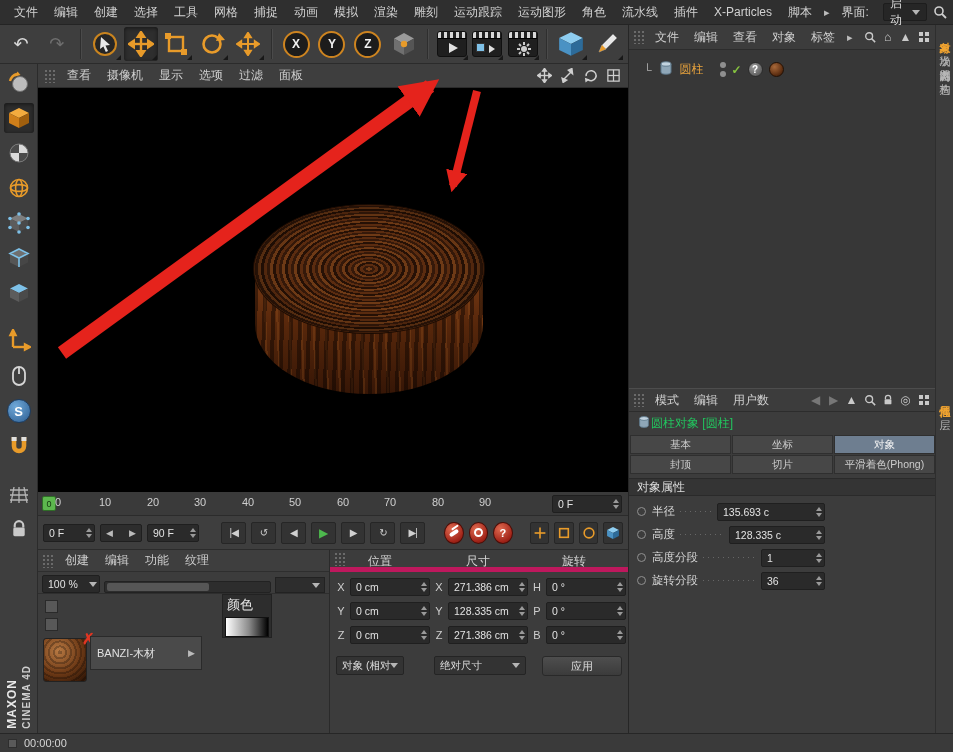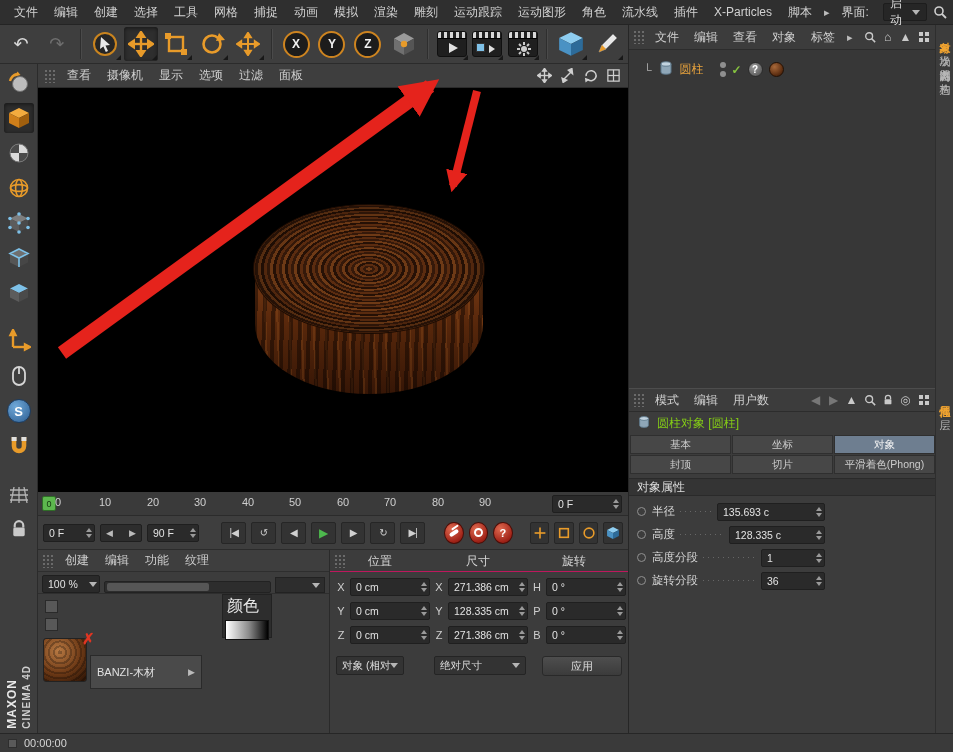--- a/index.html
+++ b/index.html
@@ -110,29 +110,29 @@
   #mat-zoom{width:58px;}
   #mat-scroll{flex:1;height:12px;background:#2d2d2d;border:1px solid #222;border-radius:2px;position:relative;}
   #mat-scroll .thumb{position:absolute;left:2px;top:1px;width:62%;height:8px;background:#565656;border-radius:2px;}
   #mat-dd{width:50px;height:16px;background:#2d2d2d;border:1px solid #222;display:flex;align-items:center;justify-content:flex-end;padding:0 4px;}
   .mat-mini{position:absolute;left:7px;width:13px;height:13px;background:#585858;border:1px solid #2a2a2a;}
   #mat-thumb{position:absolute;left:5px;top:88px;width:44px;height:44px;border:1px solid #222;border-radius:3px;
     background:
       repeating-radial-gradient(circle at 38% 32%,rgba(0,0,0,.25) 0 2px,rgba(0,0,0,0) 2px 5px),
       radial-gradient(circle at 34% 28%,#b97a43,#6e3a16 55%,#371a08 90%);}
   #mat-x{position:absolute;left:44px;top:80px;color:#e03522;font-size:15px;font-weight:bold;}
-  #mat-name{position:absolute;left:52px;top:105px;width:112px;height:34px;background:#4a4a4a;border:1px solid #2a2a2a;
+  #mat-name{position:absolute;left:52px;top:86px;width:112px;height:34px;background:#4a4a4a;border:1px solid #2a2a2a;
             display:flex;align-items:center;padding:0 6px;color:#e0e0e0;font-size:11px;}
   #mat-name .arr{margin-left:auto;color:#bbb;font-size:9px;}
   #chan{position:absolute;left:184px;top:44px;width:50px;height:44px;background:#2d2d2d;border:1px solid #222;}
-  #chan .lbl{font-size:16px;color:#e6e6e6;padding:1px 4px;}
+  #chan .lbl{font-size:13px;color:#e6e6e6;padding:1px 4px;}
   #chan .prev{margin:2px;height:20px;background:linear-gradient(90deg,#ffffff,#8a8a8a 55%,#000000);border:1px solid #111;}
 
   #coords{flex:1;background:#3c3c3c;position:relative;}
-  #coords-header{height:22px;border-bottom:1px solid #be185d;position:relative;display:flex;align-items:center;padding:0 4px;}
+  #coords-header{height:22px;border-bottom:5px solid #be185d;position:relative;display:flex;align-items:center;padding:0 4px;}
   .chead{position:absolute;top:3px;color:#d5d5d5;}
   .crow{position:absolute;display:flex;align-items:center;gap:4px;width:94px;}
   .axlbl{width:10px;text-align:center;color:#cfcfcf;font-size:11px;flex:none;}
   .crow .fld{flex:1;}
   .dd{display:flex;align-items:center;height:19px;background:#333;border:1px solid #242424;border-radius:2px;
       padding:0 5px;color:#ddd;font-size:10.5px;}
   .dd .val{flex:1;white-space:nowrap;overflow:hidden;}
   .btn{height:20px;background:linear-gradient(#4e4e4e,#3b3b3b);border:1px solid #292929;border-radius:3px;
        color:#ddd;display:flex;align-items:center;justify-content:center;font-size:11px;}
 
@@ -147,21 +147,21 @@
   #om-name{color:#e8a33d;font-size:12px;}
   .visdots{display:flex;flex-direction:column;gap:3px;margin-left:10px;}
   .visdots i{width:6px;height:6px;border-radius:50%;background:#8f8f8f;display:block;}
   .tagball{width:15px;height:15px;border-radius:50%;display:flex;align-items:center;justify-content:center;}
   .tag-q{background:radial-gradient(circle at 35% 30%,#9a9a9a,#4c4c4c);color:#fff;font-size:10px;font-weight:bold;border:1px solid #2c2c2c;}
   .tag-mat{background:radial-gradient(circle at 35% 30%,#a8693a,#5e2f12 65%,#2e1506);border:1px solid #241104;}
   .okcheck{color:#86c440;font-weight:bold;font-size:12px;}
 
   #am{position:absolute;left:0;top:363px;width:307px;height:345px;background:#3c3c3c;}
   #am-menu{height:24px;display:flex;align-items:center;padding:0 4px;gap:1px;border-top:1px solid #4d4d4d;border-bottom:1px solid #2c2c2c;}
-  #am-title{height:22px;display:flex;align-items:center;gap:6px;padding:0 8px;color:#84cc16;}
+  #am-title{height:22px;display:flex;align-items:center;padding:0 8px;color:#22c55e;}
   #am-tabs{display:grid;grid-template-columns:1fr 1fr 1fr;grid-auto-rows:19px;gap:1px;padding:1px;}
   .atab{background:#474747;border:1px solid #2f2f2f;color:#ccc;display:flex;align-items:center;justify-content:center;
         font-size:10.5px;overflow:hidden;white-space:nowrap;}
   .atab.sel{background:#6e7e90;color:#f4f4f4;}
   #am-section{height:18px;background:#343434;border-top:1px solid #2a2a2a;border-bottom:1px solid #2a2a2a;
               display:flex;align-items:center;padding:0 8px;color:#dedede;margin-top:3px;}
   #am-rows{padding-top:4px;}
   .arow{display:flex;align-items:center;height:23px;padding-left:8px;width:196px;}
   .adot{width:9px;height:9px;border:1.5px solid #909090;border-radius:50%;margin-right:6px;flex:none;}
   .albl{white-space:nowrap;color:#d5d5d5;font-size:11.5px;}

